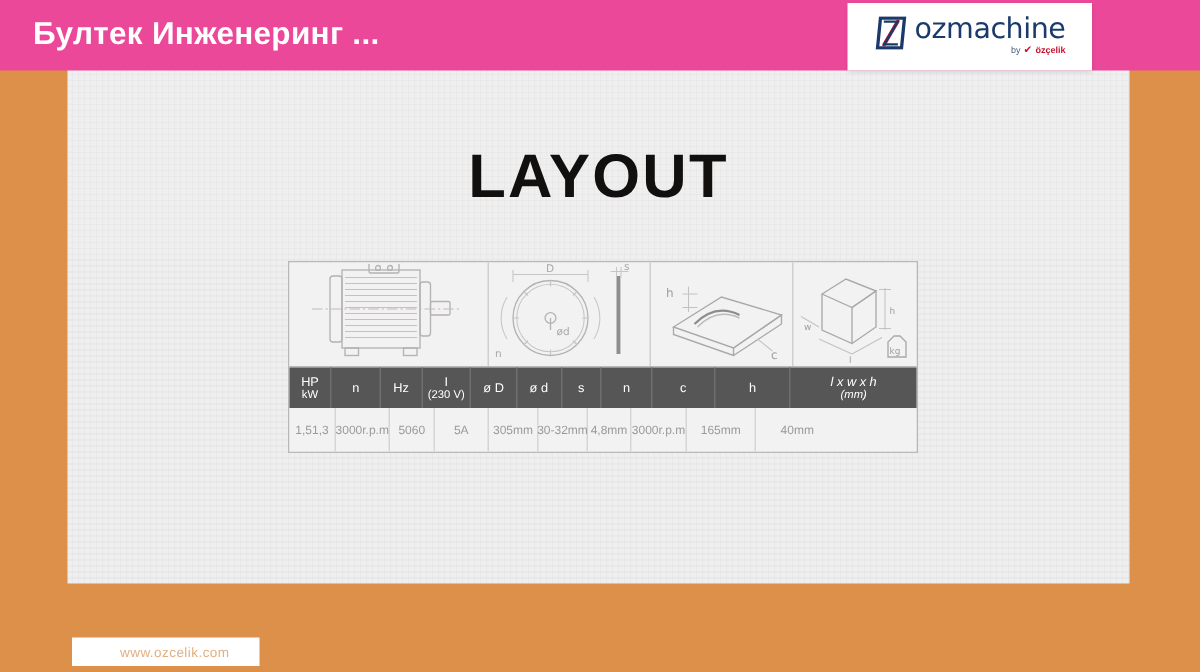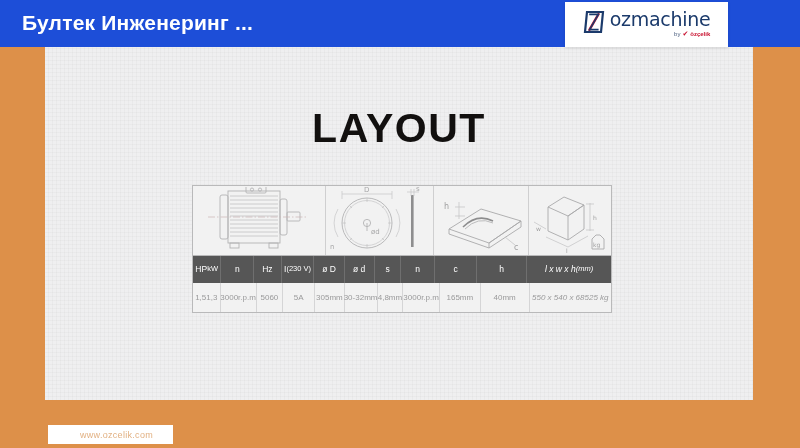--- a/index.html
+++ b/index.html
@@ -18,21 +18,21 @@
     position: absolute;
     inset: 0;
     background: #dd9049;
   }
 
   
   #header-bar {
     position: absolute;
     left: 0; top: 0;
     width: 800px; height: 47px;
-    background: #1d4ed8;
+    background: #ec4899;
     z-index: 5;
   }
   #header-title {
     position: absolute;
     left: 22px; top: 11px;
     font-size: 21px;
     font-weight: bold;
     color: #ffffff;
     letter-spacing: 0.2px;
     white-space: nowrap;
@@ -73,21 +73,21 @@
     display: flex;
     align-items: center;
     gap: 2px;
   }
   .logo-sub .brand { color: #c8102e; font-weight: bold; }
   .logo-sub .tick { color: #c8102e; font-size: 7px; }
 
   
   #slide {
     position: absolute;
-    left: 45px; top: 47px;
+    left: 45px; top: 36px;
     width: 708px; height: 353px;
     background:
       repeating-linear-gradient(0deg,   rgba(255,255,255,0) 0 3px, rgba(0,0,0,0.022) 3px 4px),
       repeating-linear-gradient(90deg,  rgba(255,255,255,0) 0 3px, rgba(0,0,0,0.022) 3px 4px),
       #efeff0;
     z-index: 3;
     overflow: hidden;
     padding-left: 40px;
   }
 
@@ -139,21 +139,21 @@
   #thead {
     display: flex;
     height: 27px;
     background: #565656;
   }
   .th {
     color: #ffffff;
     font-size: 8.5px;
     line-height: 9.5px;
     display: flex;
-    flex-direction: row;
+    flex-direction: column;
     align-items: center;
     justify-content: center;
     border-right: 1px solid #6f6f6f;
     text-align: center;
     white-space: nowrap;
     font-family: "Liberation Sans", sans-serif;
   }
   .th:last-child { border-right: none; }
   .th .l2 { font-size: 7.5px; line-height: 8.5px; }
 
@@ -439,24 +439,20 @@
           <span>r.p.m</span>
         </div>
         <div class="td c-c">
           <span>165</span>
           <span>mm</span>
         </div>
         <div class="td c-h">
           <span>40</span>
           <span>mm</span>
         </div>
-        <div class="td c-lwh">
-          <span>550 x 540 x 685</span>
-          <span>25 kg</span>
-        </div>
       </div>
 
     </div>
   </div>
 
   <div id="footer-url">
     <span>www.ozcelik.com</span>
   </div>
 
 

